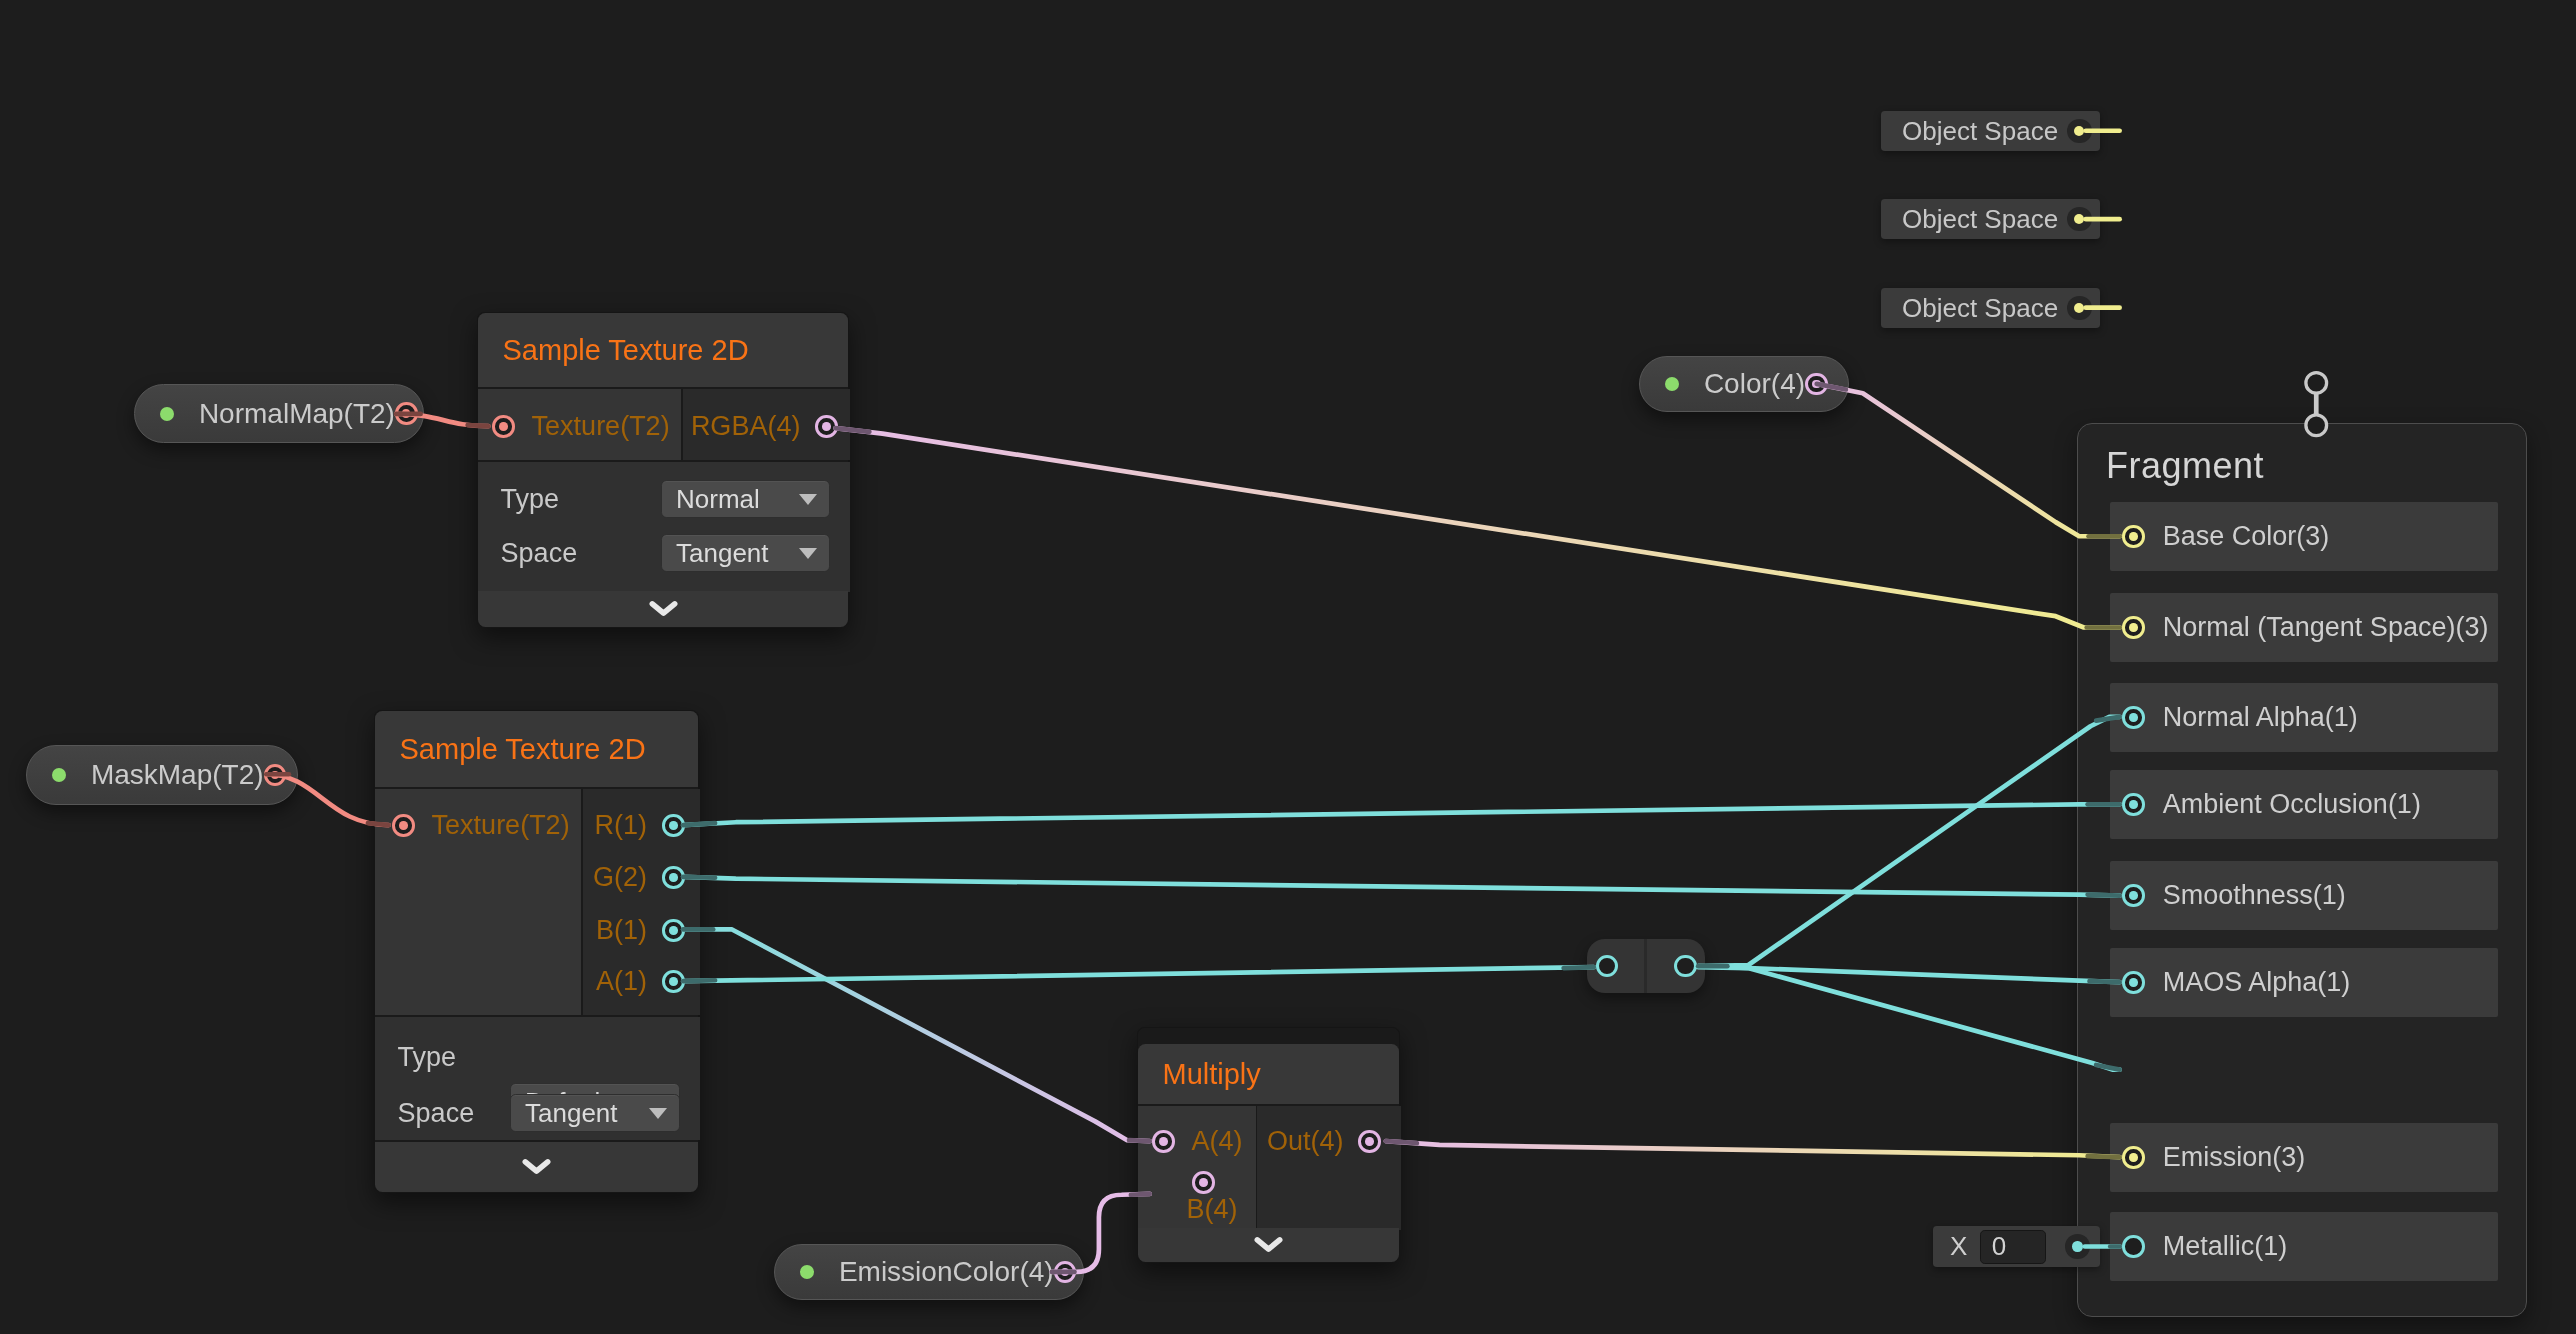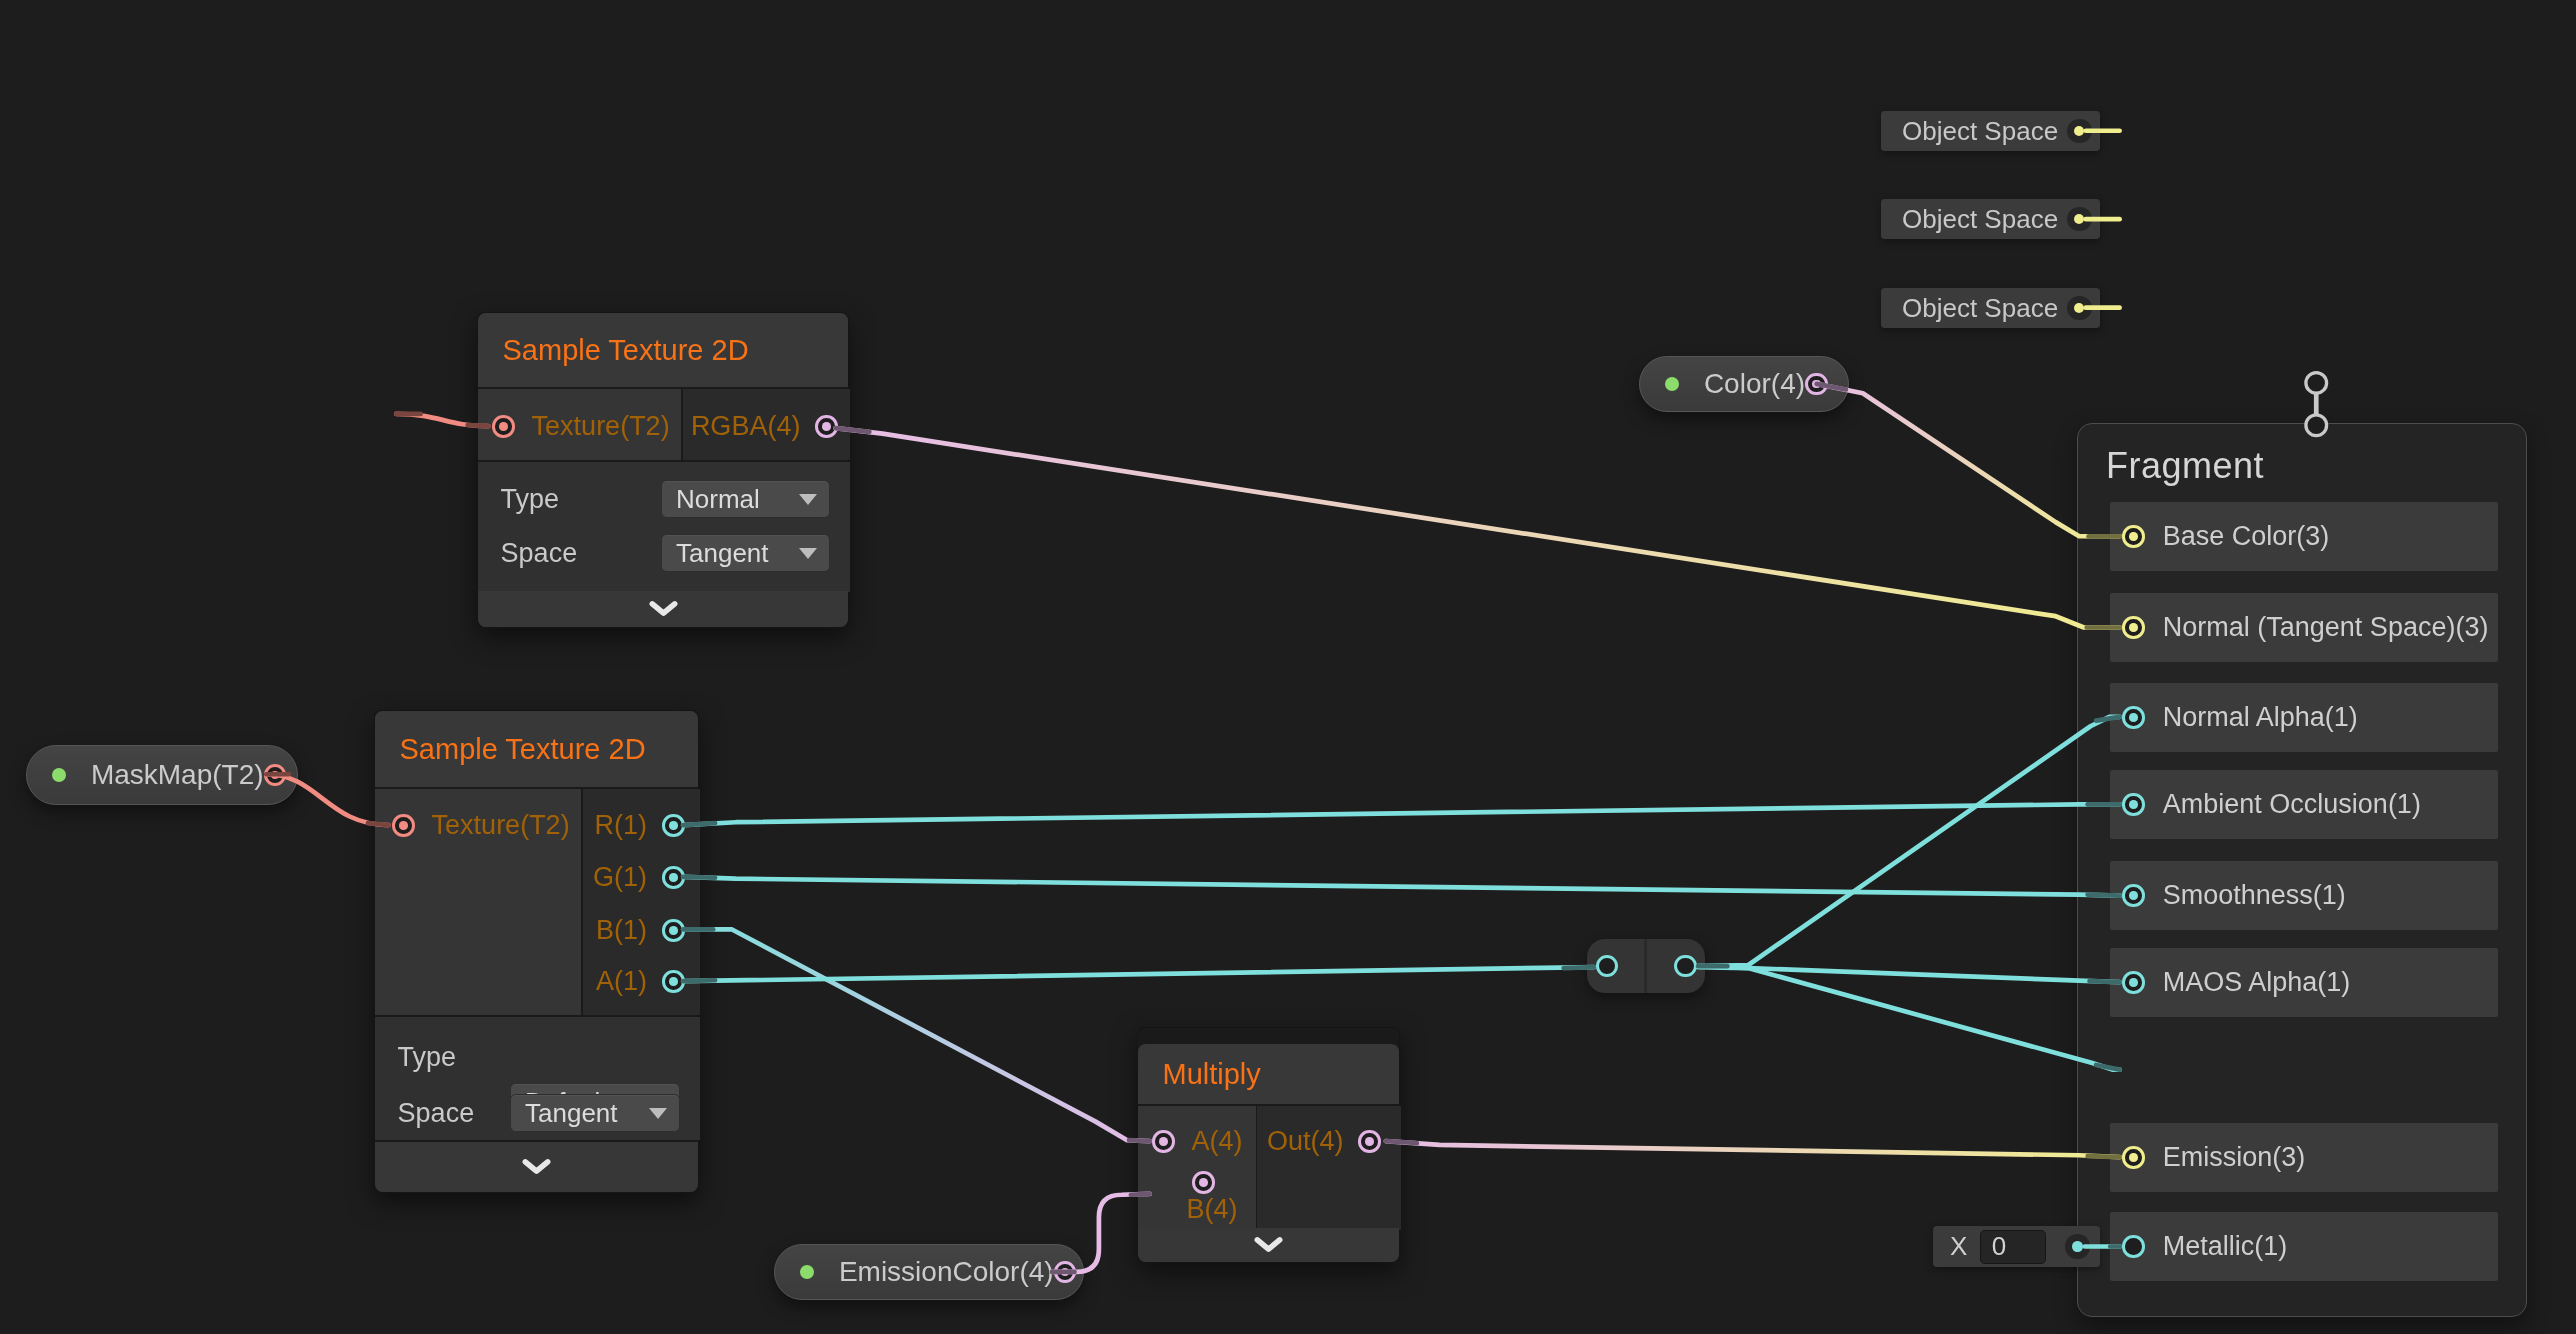--- a/index.html
+++ b/index.html
@@ -244,21 +244,21 @@
         </span>
       <span class="plabel">Texture(T2)</span>
     </div>
     <div class="prow right" style="left:208px; top:91px;  width:112px; padding-right:10.3px;">
       <span class="plabel">R(1)</span>
       <span class="port pc-c">
           <span class="dot"></span>
         </span>
     </div>
     <div class="prow right" style="left:208px; top:143px; width:112px; padding-right:10.3px;">
-      <span class="plabel">G(1)</span>
+      <span class="plabel">G(2)</span>
       <span class="port pc-c">
           <span class="dot"></span>
         </span>
     </div>
     <div class="prow right" style="left:208px; top:196px; width:112px; padding-right:10.3px;">
       <span class="plabel">B(1)</span>
       <span class="port pc-c">
           <span class="dot"></span>
         </span>
     </div>
@@ -308,20 +308,27 @@
           <span class="dot"></span>
         </span>
     </div>
     <div class="chev" style="height:34px;">
       <svg width="41" height="19" viewBox="0 0 44 20">
           <polyline points="10,4 22,14 34,4" stroke="#e8e8e8" stroke-width="6" fill="none" stroke-linecap="round" stroke-linejoin="round"></polyline>
         </svg>
     </div>
   </div>
 
+  <div class="pill" style="left:134px; top:384px; width:290px; height:59px; padding-right:26px;">
+    <span class="gdot"></span>
+    <span class="plabel">NormalMap(T2)</span>
+    <span class="port pc-s">
+        <span class="dot"></span>
+      </span>
+  </div>
   <div class="pill" style="left:26px; top:745px; width:272px; height:60px; padding-right:31px;">
     <span class="gdot"></span>
     <span class="plabel">MaskMap(T2)</span>
     <span class="port pc-s">
         <span class="dot"></span>
       </span>
   </div>
   <div class="pill" style="left:1639px; top:356px; width:210px; height:56px; padding-right:21.6px;">
     <span class="gdot"></span>
     <span class="plabel">Color(4)</span>

